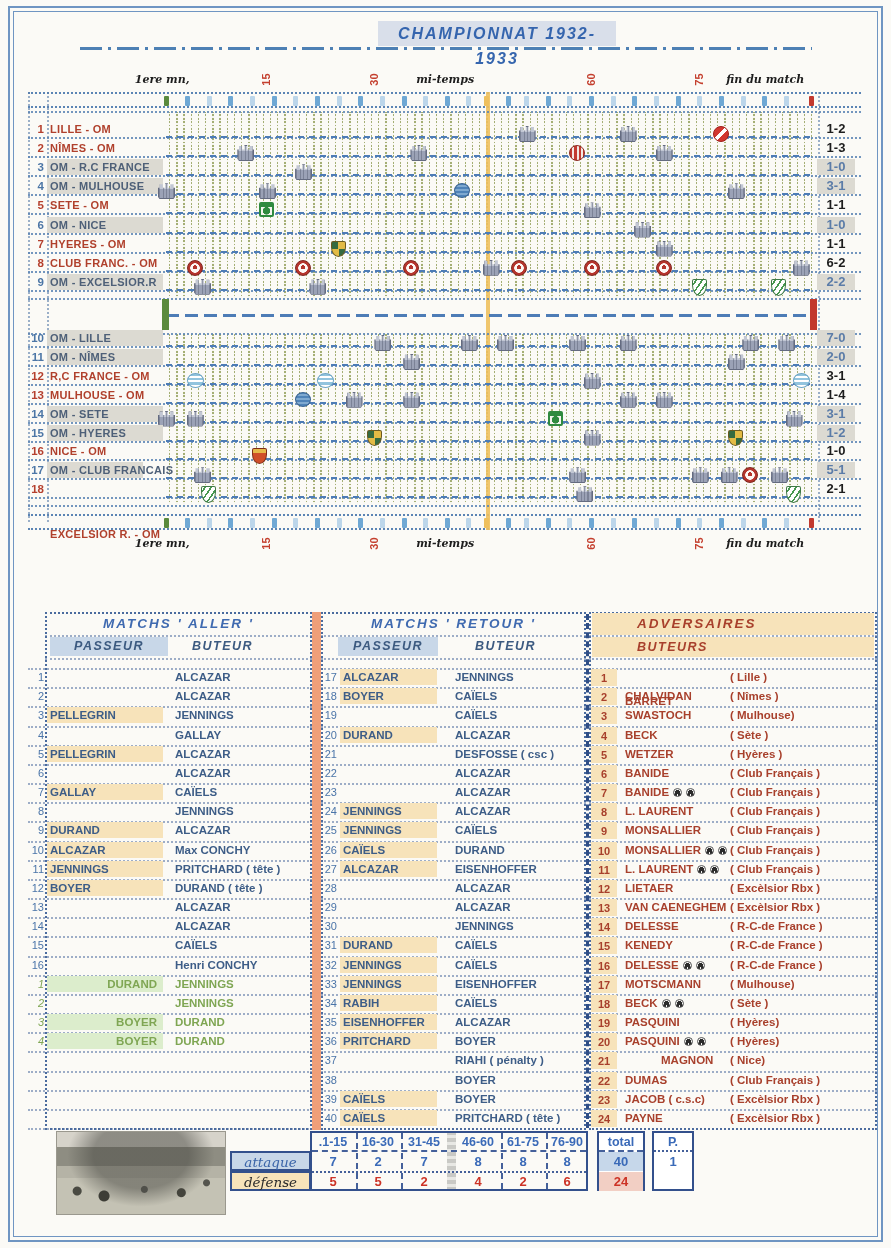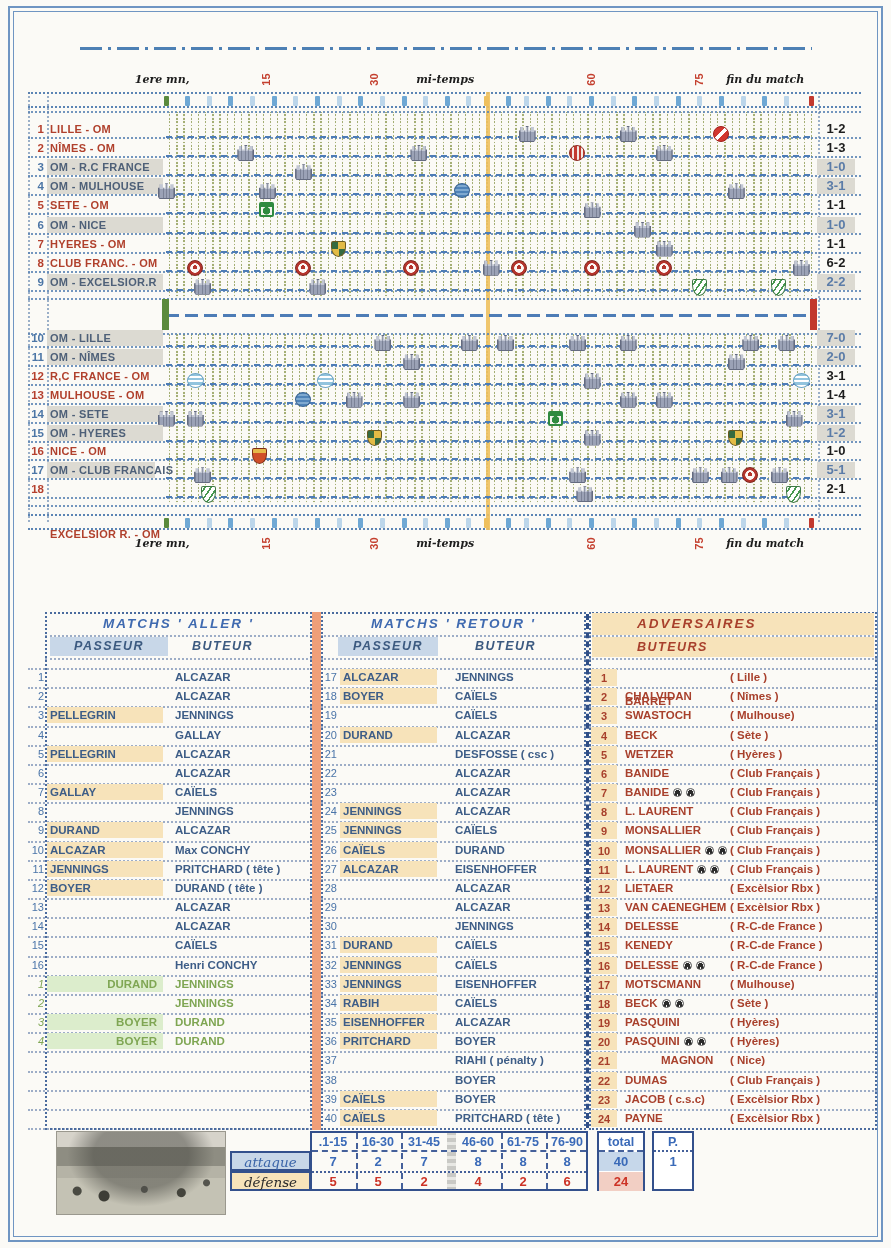--- a/index.html
+++ b/index.html
@@ -80,20 +80,21 @@
      radial-gradient(circle at 74% 74%,#44443c 0 4px,transparent 5px),
      radial-gradient(circle at 89% 62%,#55554e 0 3px,transparent 4px),
      radial-gradient(ellipse at 50% 28%,rgba(70,70,64,.5) 0 40%,transparent 62%)}
 </style>
 </head>
 <body>
 
 <div class="page">
   <div class="frame-outer"></div>
   <div class="frame-inner"></div>
+  <div class="title">CHAMPIONNAT 1932-1933</div>
   <div class="dashline"></div>
 
   <div id="chart">
       <div class="axlab txt" style="left: 134.852px; top: 73px; width: 120px;">1ere mn,</div>
       <div class="axlab rot" style="left: 258.982px; top: 72px;">15</div>
       <div class="axlab rot" style="left: 367.177px; top: 72px;">30</div>
       <div class="axlab txt" style="left: 416.159px; top: 73px; width: 120px;">mi-temps</div>
       <div class="axlab rot" style="left: 583.567px; top: 72px;">60</div>
       <div class="axlab rot" style="left: 691.762px; top: 72px;">75</div>
       <div class="axlab txt" style="left: 726.318px; top: 73px; width: 120px;">fin du match</div>
@@ -314,21 +315,21 @@
       <div class="gi ic-hyeres" style="left: 727.827px; top: 429.5px;"></div>
       <div class="dotline" style="left: 28px; top: 459.4px; width: 833px;"></div>
       <div class="dashrow" style="left: 166px; top: 458.4px; width: 649px;"></div>
       <div class="mnum mnum-away" style="left: 26px; top: 443.4px; width: 18px;">16</div>
       <div class="mlabel ml-away" style="left: 47px; top: 443.4px; width: 116px;">NICE - OM</div>
       <div class="mscore ms-away" style="left: 817px; top: 443.4px; width: 38px;">1-0</div>
       <div class="gi ic-nice" style="left: 251.769px; top: 448.4px;"></div>
       <div class="dotline" style="left: 28px; top: 478.3px; width: 833px;"></div>
       <div class="dashrow" style="left: 166px; top: 477.3px; width: 649px;"></div>
       <div class="mnum mnum-home" style="left: 26px; top: 462.3px; width: 18px;">17</div>
-      <div class="mlabel ml-home" style="left: 47px; top: 462.3px; width: 108px;">OM - CLUB FRANCAIS</div>
+      <div class="mlabel ml-home" style="left: 47px; top: 462.3px; width: 96px;">OM - CLUB FRANCAIS</div>
       <div class="mscore ms-home" style="left: 817px; top: 462.3px; width: 38px;">5-1</div>
       <div class="gi ic-om" style="left: 194.065px; top: 467.3px;"></div>
       <div class="gi ic-om" style="left: 569.141px; top: 467.3px;"></div>
       <div class="gi ic-om" style="left: 691.762px; top: 467.3px;"></div>
       <div class="gi ic-om" style="left: 720.614px; top: 467.3px;"></div>
       <div class="gi ic-cf" style="left: 742.253px; top: 467.3px;"></div>
       <div class="gi ic-om" style="left: 771.105px; top: 467.3px;"></div>
       <div class="dotline" style="left: 28px; top: 497.2px; width: 833px;"></div>
       <div class="dashrow" style="left: 166px; top: 496.2px; width: 649px;"></div>
       <div class="mnum mnum-away" style="left: 26px; top: 481.2px; width: 18px;">18</div>

